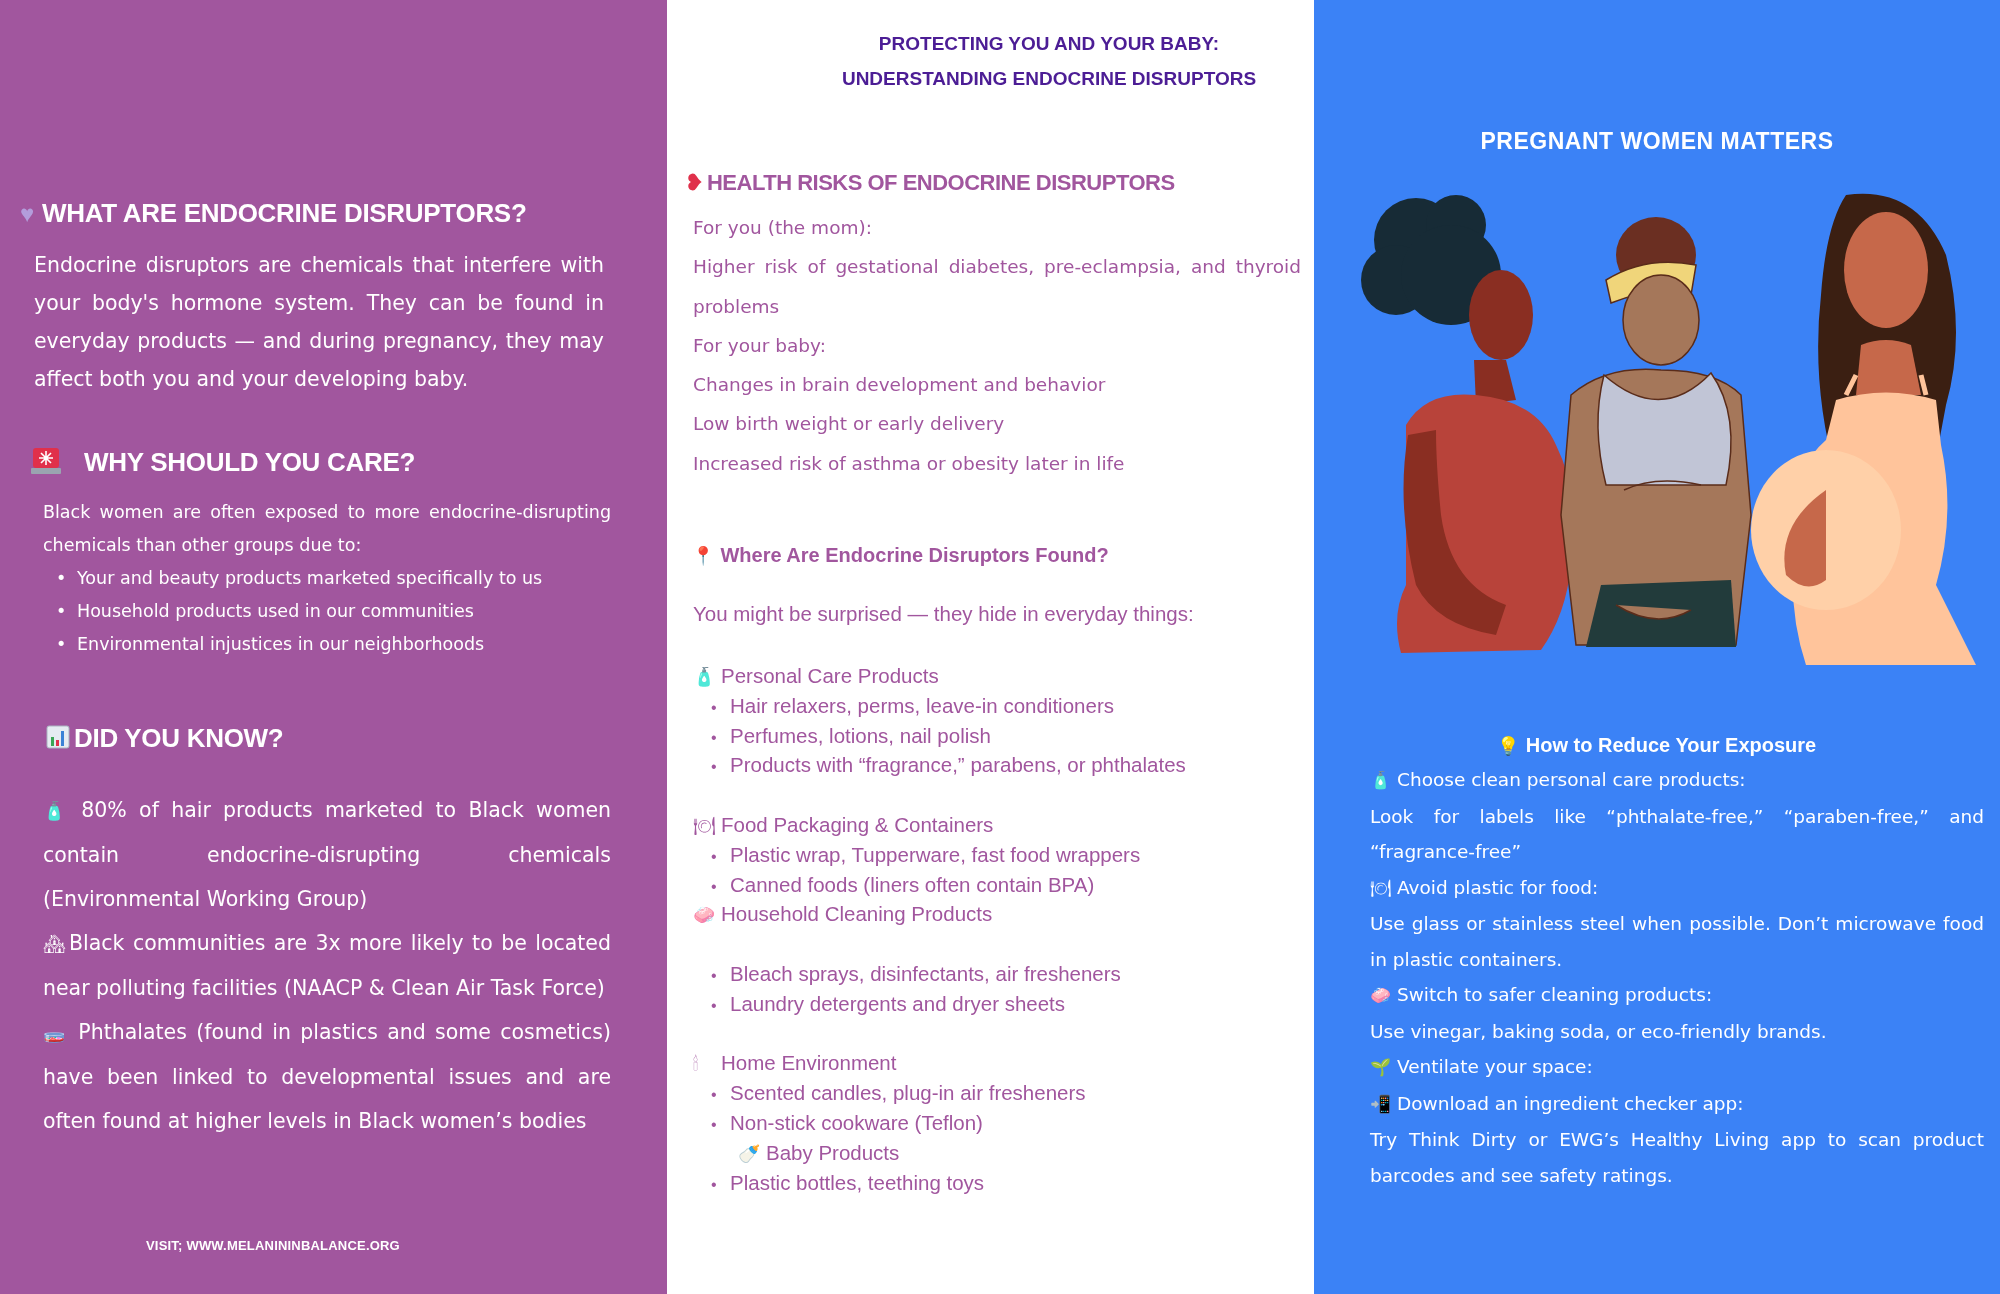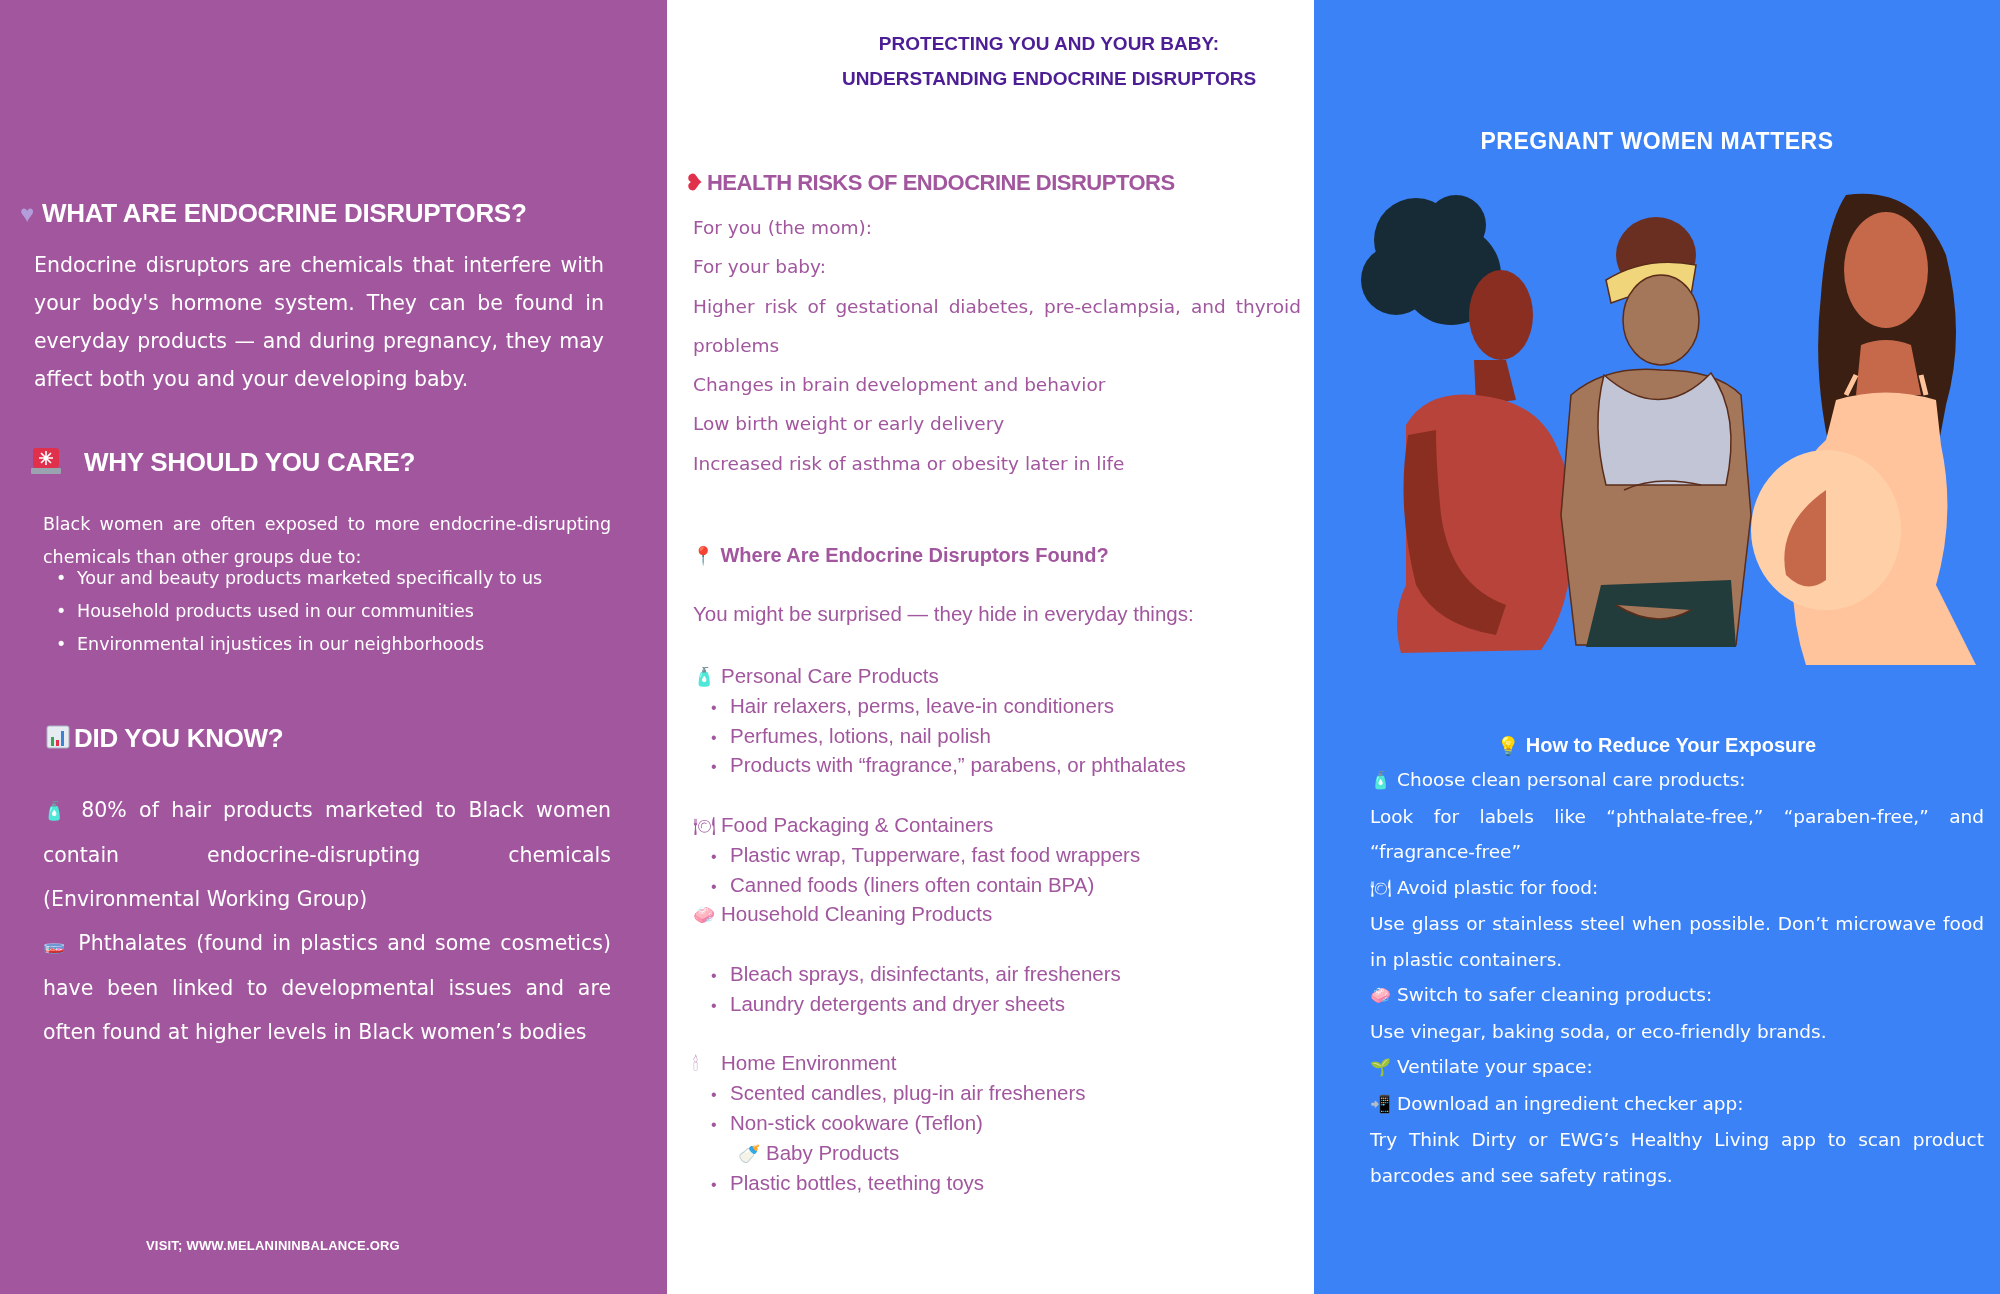--- a/index.html
+++ b/index.html
@@ -9,21 +9,21 @@
   .panel { position: absolute; top: 0; height: 1294px; }
   .panel-left { left: 0; width: 667px; background: #a1569e; color: #ffffff; }
   .panel-mid { left: 667px; width: 647px; background: #ffffff; color: #a1569e; }
   .panel-right { left: 1314px; width: 762px; background: #3b82f6; color: #ffffff; }
 
   
   .l-h { position: absolute; font-weight: bold; font-size: 26px; letter-spacing: -0.3px; white-space: nowrap; display: flex; align-items: center; }
   .l-h .ico { display: inline-block; margin-right: 8px; font-size: 24px; line-height: 1; }
   .l-p { position: absolute; text-align: justify; text-align-last: left; font-family: "DejaVu Sans", sans-serif; }
   .intro { left: 34px; top: 246px; width: 570px; font-size: 20.5px; line-height: 38px; }
-  .why-p { left: 43px; top: 496px; width: 568px; font-size: 17.5px; line-height: 33px; margin-top: 12px; }
+  .why-p { left: 43px; top: 496px; width: 568px; font-size: 17.5px; line-height: 33px; }
   .why-list { position: absolute; left: 54px; top: 562px; list-style: none; font-family: "DejaVu Sans", sans-serif; font-size: 17.5px; line-height: 33px; }
   .why-list li::before { content: "•"; display: inline-block; width: 21px; margin-left: 2px; }
   .facts { left: 43px; top: 788px; width: 568px; font-size: 20.5px; line-height: 44px; }
   .facts .fact { display: block; }
   .facts .emo { display: inline-block; width: 26px; font-size: 18px; }
   .visit { position: absolute; left: 146px; top: 1238px; font-size: 13px; font-weight: bold; letter-spacing: 0.2px; }
 
   
   .m-title { position: absolute; left: 0; top: 26px; width: 764px; text-align: center; font-weight: bold; font-size: 19px; line-height: 35px; color: #4c1d95; }
   .m-h { position: absolute; left: 18px; top: 170px; font-size: 22px; letter-spacing: -0.5px; white-space: nowrap; color: #a1569e; }
@@ -79,39 +79,40 @@
           <rect x="1" y="1" width="22" height="22" rx="2" fill="#e6ecf2" stroke="#a9b4c0"></rect>
           <rect x="5" y="12" width="3" height="9" fill="#3aa655"></rect>
           <rect x="10" y="15" width="3" height="6" fill="#e0304b"></rect>
           <rect x="15" y="6" width="3" height="15" fill="#3b82d6"></rect>
         </svg>
     </span>
     <span>DID YOU KNOW?</span>
   </h2>
   <div class="l-p facts">
     <span class="fact"><span class="emo">🧴</span> <span>80% of hair products marketed to Black women contain endocrine-disrupting chemicals (Environmental Working Group)</span></span>
+    <span class="fact"><span class="emo">🏘</span><span>Black communities are 3x more likely to be located near polluting facilities (NAACP &amp; Clean Air Task Force)</span></span>
     <span class="fact"><span class="emo">🧫</span> <span>Phthalates (found in plastics and some cosmetics) have been linked to developmental issues and are often found at higher levels in Black women’s bodies</span></span>
   </div>
 
   <a class="visit">VISIT; WWW.MELANININBALANCE.ORG</a>
 </section>
 
 <section class="panel panel-mid">
   <h1 class="m-title">
     <span>PROTECTING YOU AND YOUR BABY:</span><br>
     <span>UNDERSTANDING ENDOCRINE DISRUPTORS</span>
   </h1>
 
   <h3 class="m-h">
     <span class="ico">❥</span><span>HEALTH RISKS OF ENDOCRINE DISRUPTORS</span>
   </h3>
   <div class="risks">
     <div>For you (the mom):</div>
+    <div>Higher risk of gestational diabetes, pre-eclampsia, and thyroid problems</div>
     <div>For your baby:</div>
-    <div>Higher risk of gestational diabetes, pre-eclampsia, and thyroid problems</div>
     <div>Changes in brain development and behavior</div>
     <div>Low birth weight or early delivery</div>
     <div>Increased risk of asthma or obesity later in life</div>
   </div>
 
   <h3 class="where-h">
     <span class="ico">📍</span><span>Where Are Endocrine Disruptors Found?</span>
   </h3>
   <p class="where-intro">You might be surprised — they hide in everyday things:</p>
 

